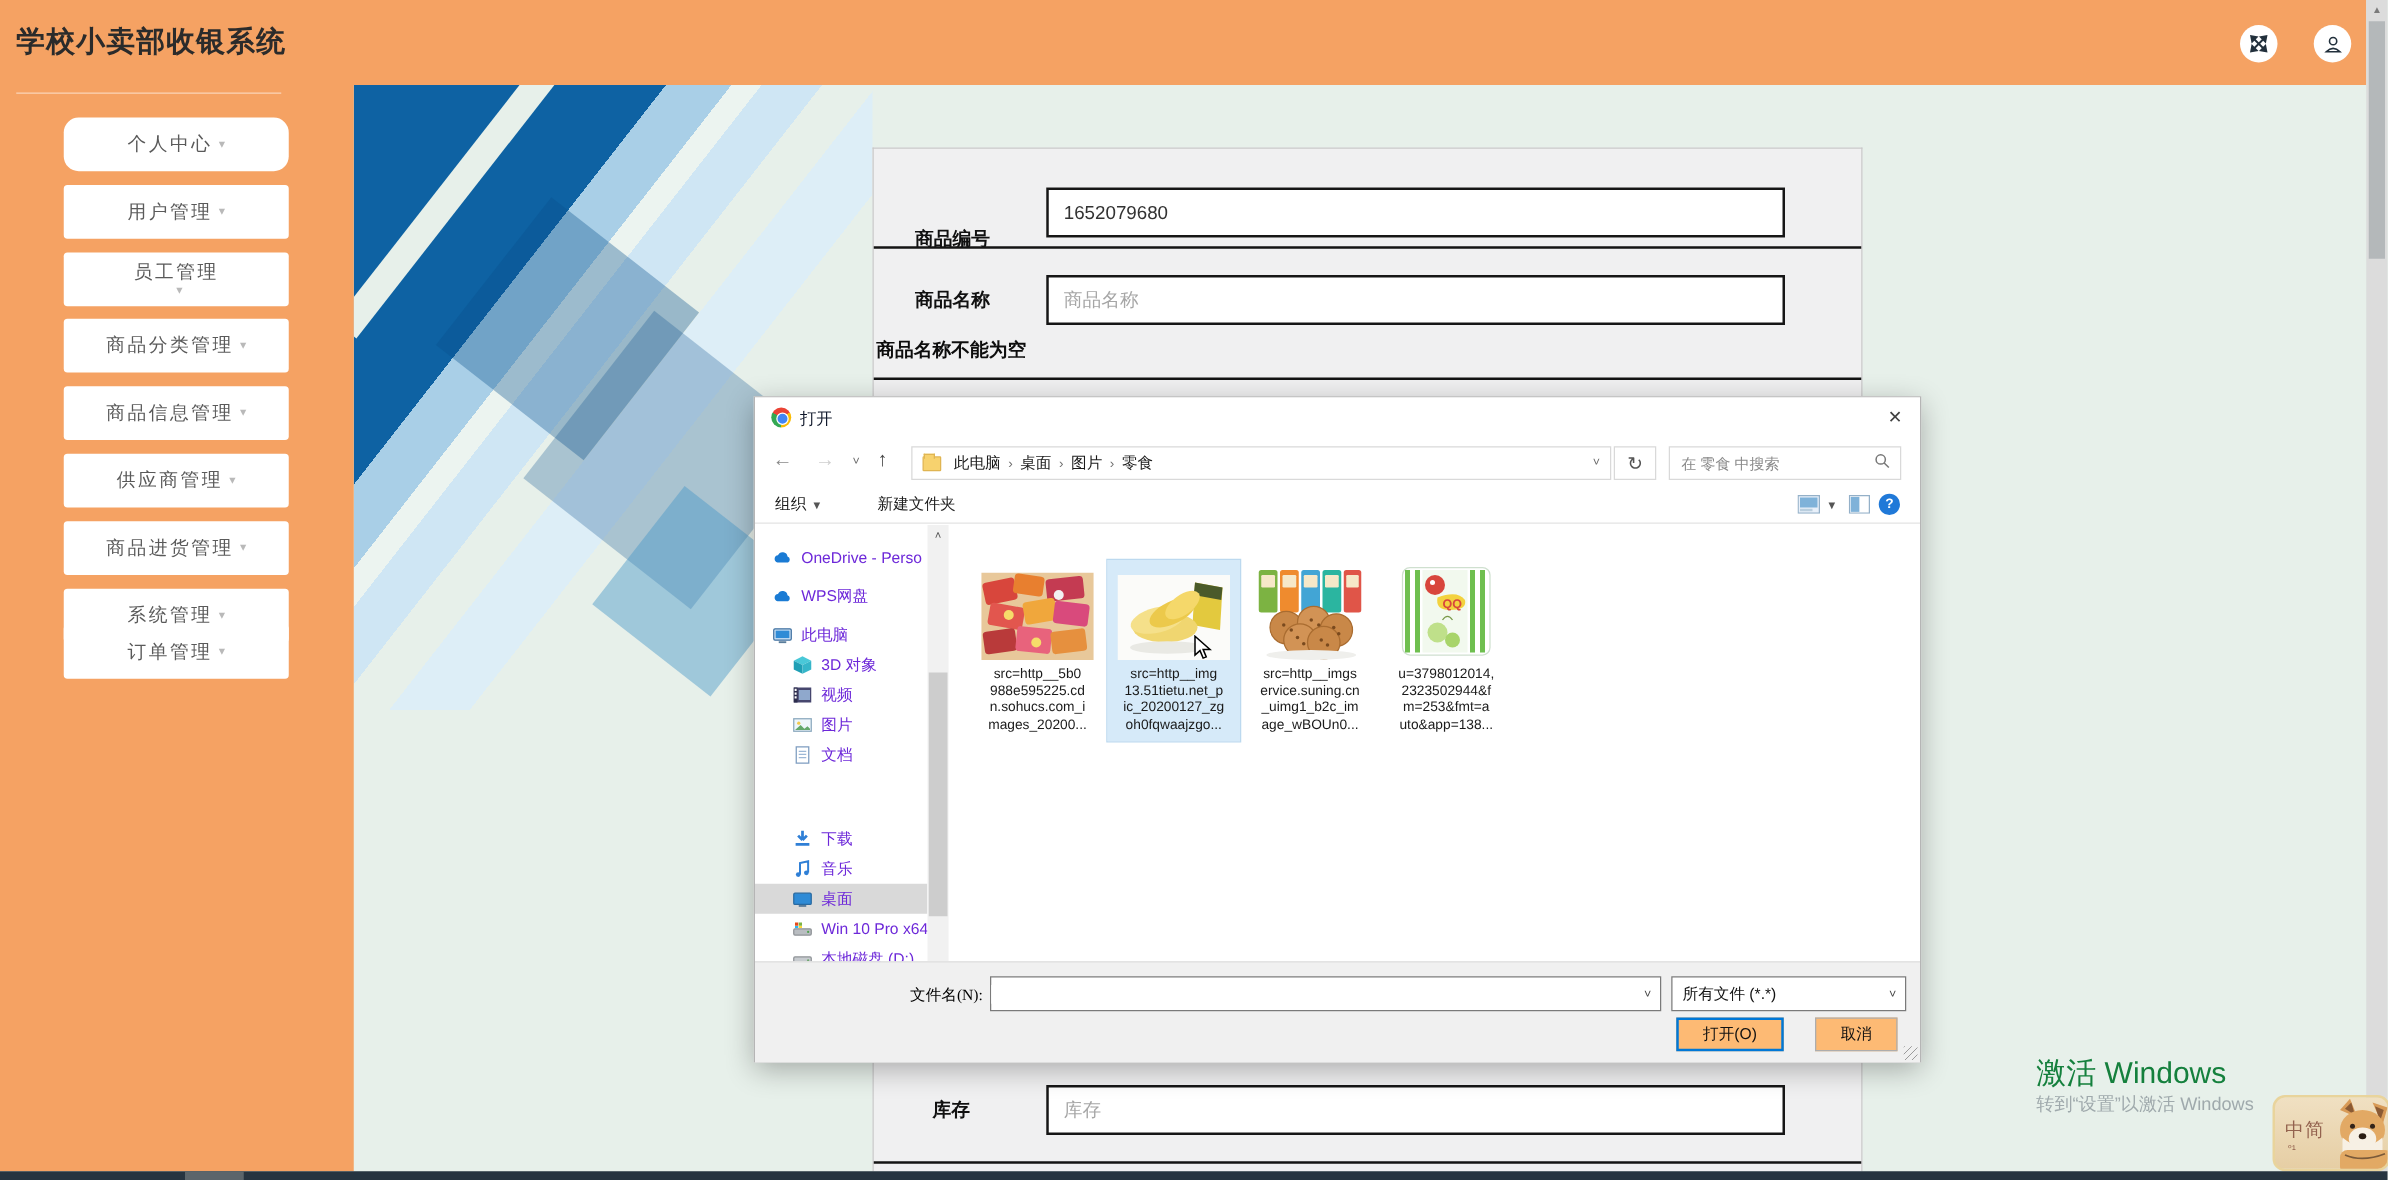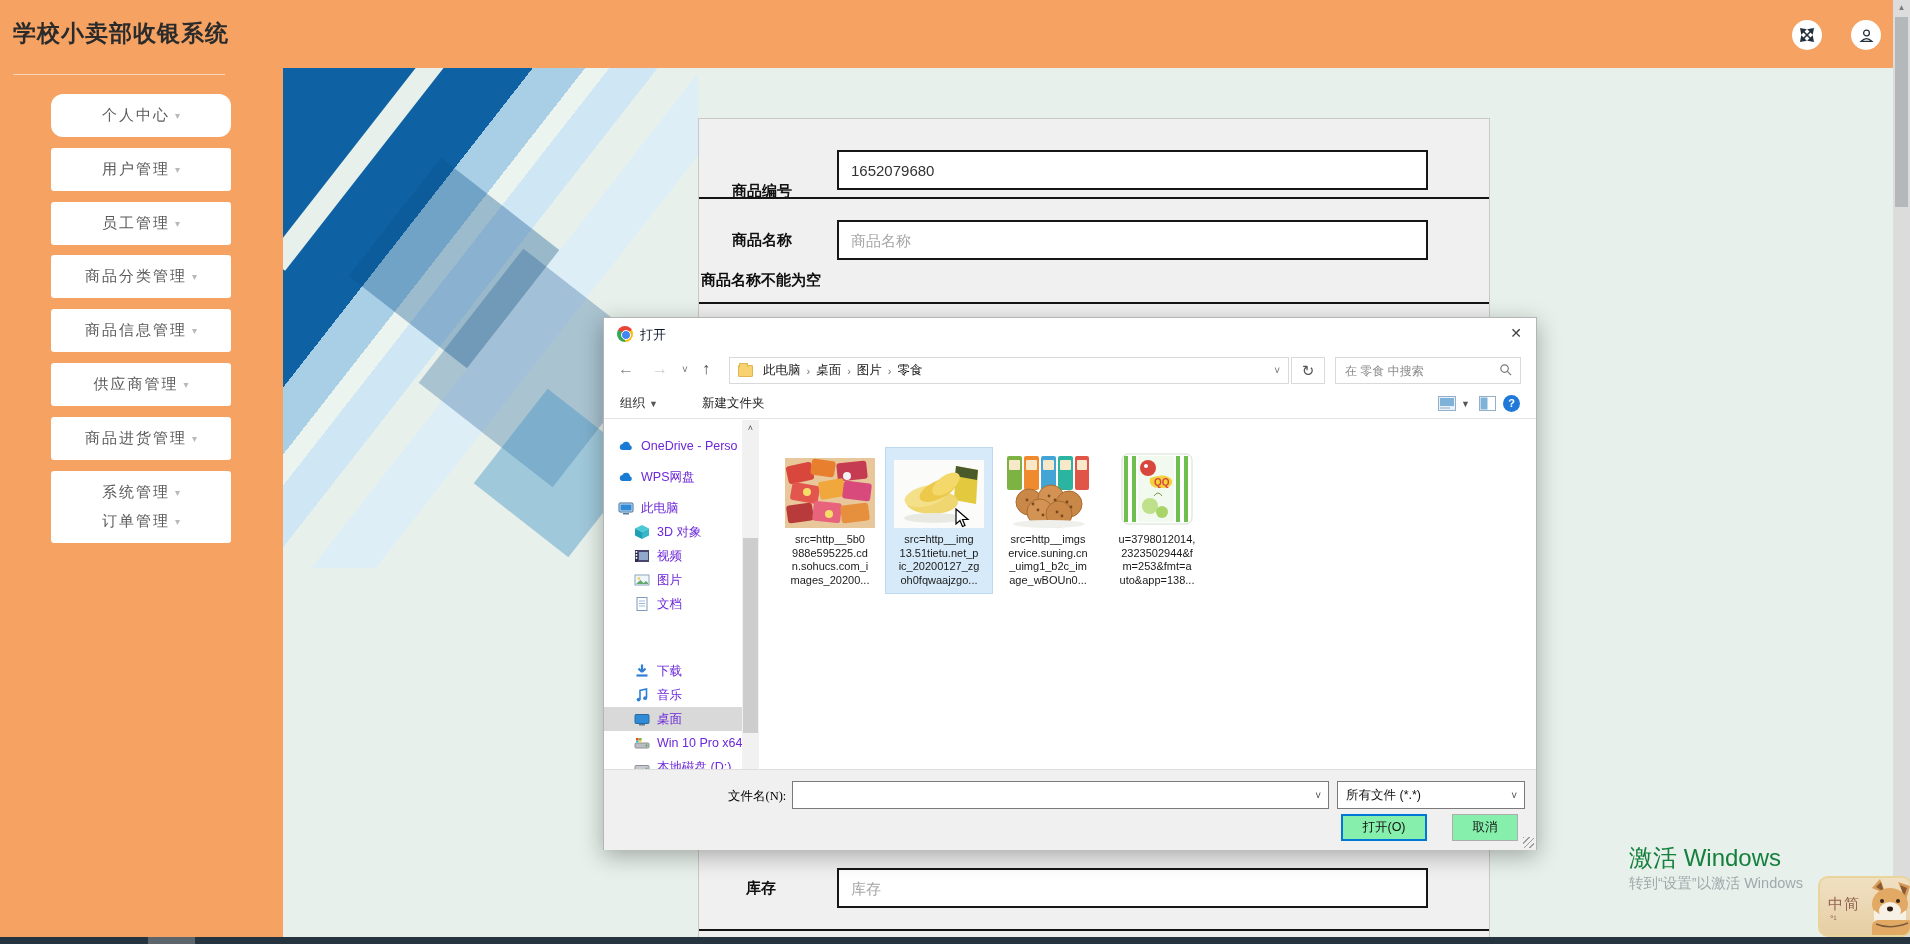--- a/index.html
+++ b/index.html
@@ -88,21 +88,21 @@
 
   #dlg-footer { position:absolute; left:0; top:451px; width:932px; height:81px; background:#f0f0f0; border-top:1px solid #dedede; }
   #fn-label { position:absolute; left:124px; top:18px; font-size:12.5px; color:#000;font-family:Liberation Serif, serif; }
   #fn-input-wrap { position:absolute; left:188px; top:11px; width:537px; height:28px; background:#fff; border:1px solid #7a7a7a; display:flex; align-items:center; }
   #fn-input { flex:1; border:none; outline:none; font-size:13px; padding-left:8px; }
   #fn-chev { padding-right:7px; color:#444; font-size:10px; }
   #ftype-select { position:absolute; left:733px; top:11px; width:188px; height:28px; background:#fff; border:1px solid #7a7a7a;
     font-size:12.5px; color:#111; display:flex; align-items:center; cursor:pointer; }
   #ftype-select span.lbl { padding-left:8px; }
   #ftype-select span.chev { margin-left:auto; padding-right:7px; color:#444; font-size:10px; }
-  .dlg-btn { position:absolute; top:44px; height:27px; font-size:12.5px; color:#111; background:#86efac;
+  .dlg-btn { position:absolute; top:44px; height:27px; font-size:12.5px; color:#111; background:#fdba74;
     display:flex; align-items:center; justify-content:center; cursor:pointer; }
   #btn-open { left:737px; width:86px; border:2px solid #0078d7; }
   #btn-cancel { left:848px; width:66px; border:1px solid #adadad; }
   #resize-grip { position:absolute; right:2px; bottom:2px; width:11px; height:11px;
     background:repeating-linear-gradient(135deg,#9b9b9b 0 1px,transparent 1px 4px); }
 
   
   #cursor { position:absolute; left:955px; top:508px; z-index:8; }
 
   
@@ -153,21 +153,21 @@
   <div id="sidebar-divider"></div>
   <div id="sidebar-menu">
       <div class="side-btn" style="top: 26px; border-radius: 12px;">
         <span>个人中心</span>
         <span class="caret">▾</span>
       </div>
       <div class="side-btn" style="top: 79.8px;">
         <span>用户管理</span>
         <span class="caret">▾</span>
       </div>
-      <div class="side-btn" style="top: 133.6px;">
+      <div class="side-btn" style="top: 133.6px; flex-direction: column;">
         <span>员工管理</span>
         <span class="caret">▾</span>
       </div>
       <div class="side-btn" style="top: 187.4px;">
         <span>商品分类管理</span>
         <span class="caret">▾</span>
       </div>
       <div class="side-btn" style="top: 241.2px;">
         <span>商品信息管理</span>
         <span class="caret">▾</span>

